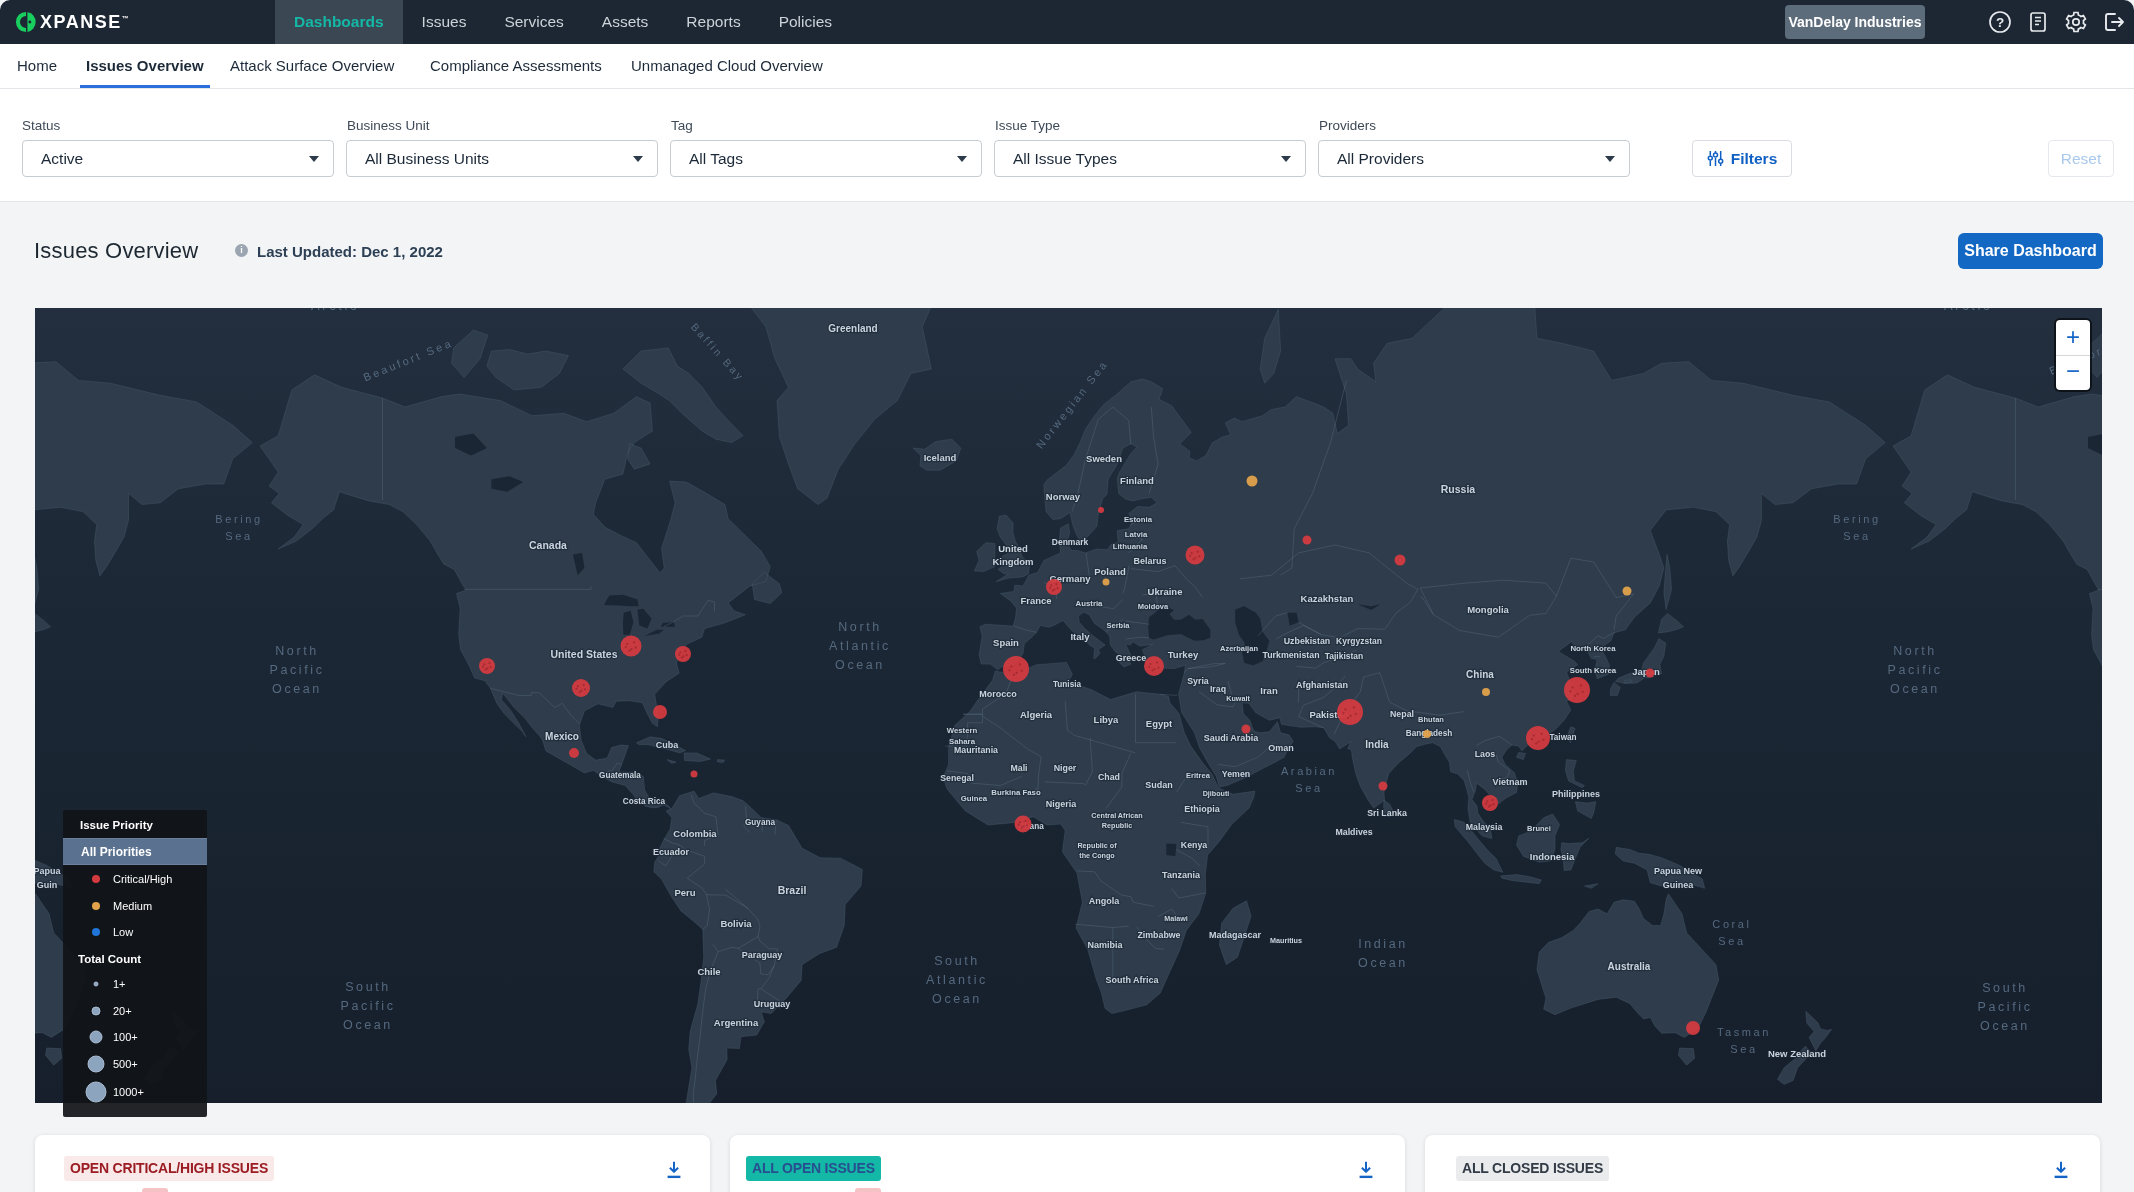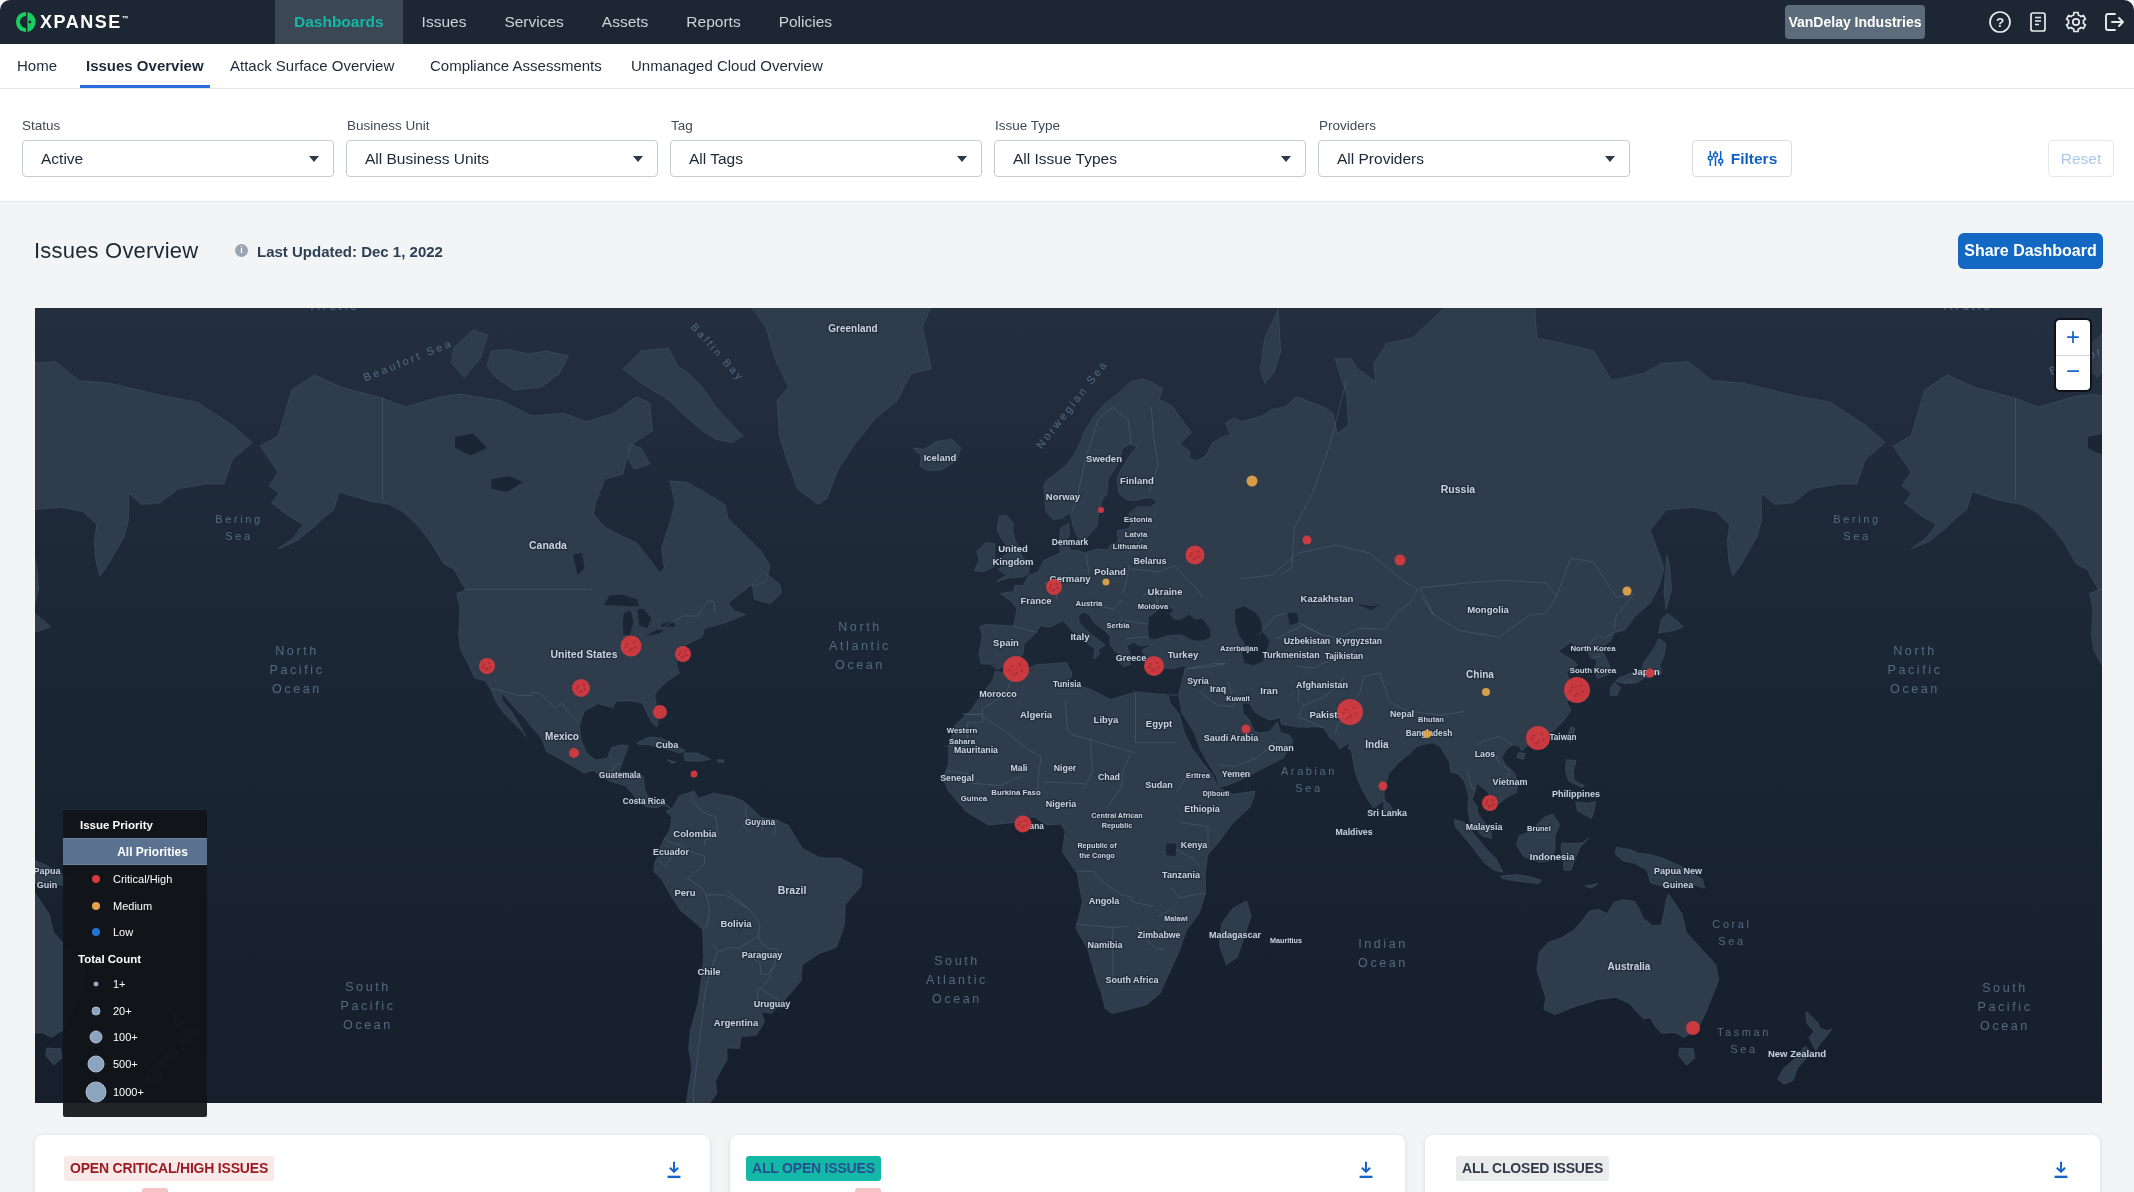--- a/index.html
+++ b/index.html
@@ -45,21 +45,21 @@
   .lastupd { position:absolute; left:257px; top:243px; font-size:15px; font-weight:700; color:#2d4055; }
   .sharebtn { position:absolute; left:1958px; top:233px; width:145px; height:36px; background:#1268c3;
     border-radius:6px; color:#fff; font-size:16px; font-weight:700; text-align:center; line-height:36px; }
   
   .map { position:absolute; left:35px; top:308px; width:2067px; height:795px; overflow:hidden; background:#1b2634; }
   .legend { position:absolute; left:63px; top:770px; width:144px; height:307px; background:rgba(17,19,23,0.93);
     border-radius:2px; color:#fff;margin-top:40px; }
   .legend .t { position:absolute; left:17px; font-size:11.5px; font-weight:700; }
   .legend .allp { position:absolute; left:0; top:28px; width:144px; height:27px; background:#5a7190;
     border-top:1px solid #8fa3bc55; border-bottom:1px solid #8fa3bc55; font-size:12px; font-weight:700;
-    line-height:26px; padding-left:35px;text-align:center; }
+    line-height:26px; padding-left:18px; }
   .legend .row { position:absolute; left:0; width:144px; height:26px; font-size:11px; line-height:26px; }
   .legend .dot { position:absolute; left:29px; top:9px; width:8px; height:8px; border-radius:50%; }
   .legend .bub { position:absolute; left:33px; border-radius:50%; background:#8da4bf; border:1px solid #a9bcd2; transform:translate(-50%,-50%); }
   .legend .row span { position:absolute; left:50px; }
   .zoomctl { position:absolute; left:2056px; top:320px; width:34px; height:70px; background:#fff; border-radius:4px;
     box-shadow:0 0 0 2px rgba(10,14,20,0.85); }
   .zoomctl .plus, .zoomctl .minus { position:absolute; left:0; width:34px; height:35px; color:#1464c8;
     font-size:24px; font-weight:400; text-align:center; line-height:33px; }
   .zoomctl .minus { top:35px; border-top:1px solid #d6d9dc; line-height:30px; }
   

